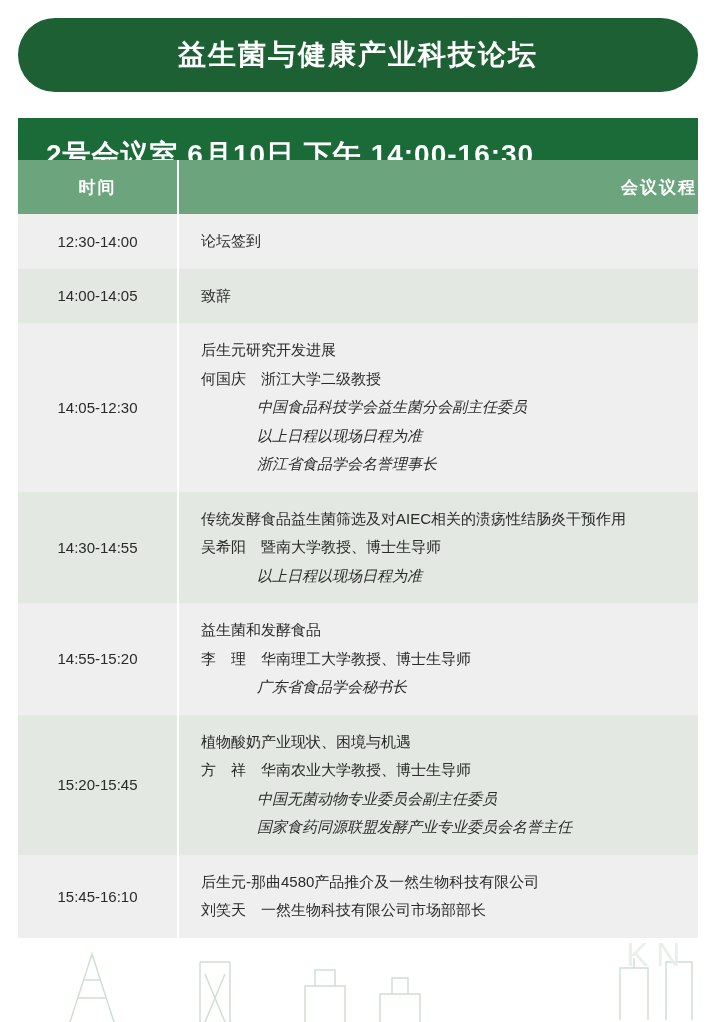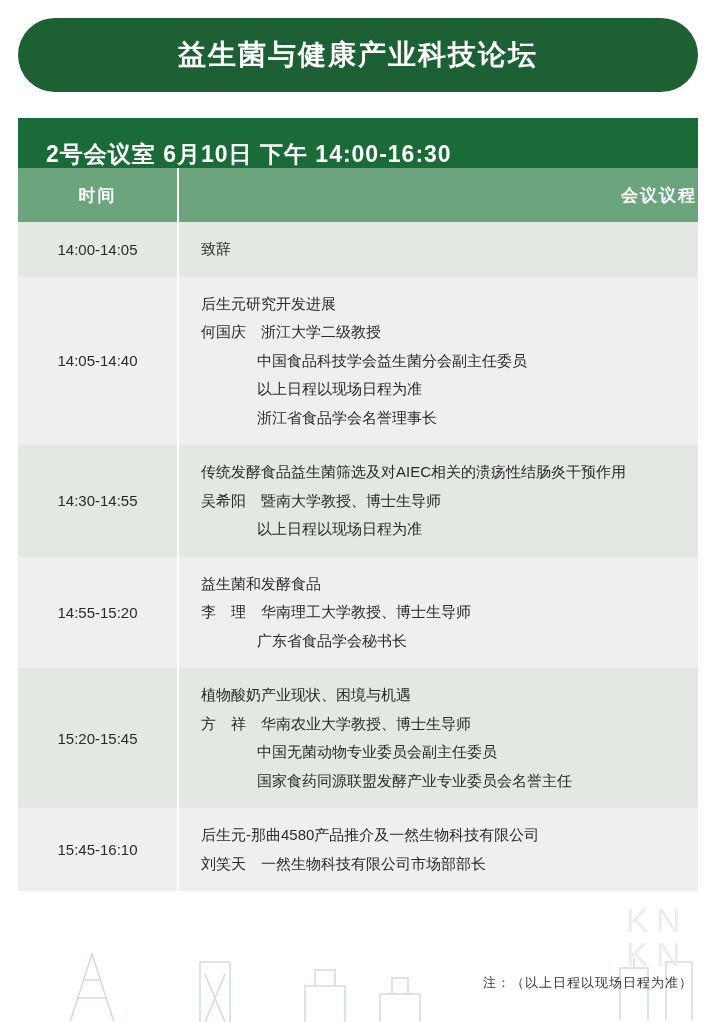--- a/index.html
+++ b/index.html
@@ -60,31 +60,31 @@
     top: 118px;
     width: 680px;
     height: 54px;
     background: #1b6b38;
     display: flex;
     align-items: center;
     z-index: 2;
   }
   .subheader .sub-text {
     color: #ffffff;
-    font-size: 23px;
+    font-size: 28px;
     font-weight: bold;
     padding-left: 28px;
     letter-spacing: 1px;
     margin-top: 19px;
   }
 
   .agenda-table {
     position: absolute;
     left: 18px;
-    top: 168px;
+    top: 160px;
     width: 680px;
     border-collapse: collapse;
     table-layout: fixed;
     z-index: 2;
     background: #ffffff;
   }
   .agenda-table col.c-time { width: 160px; }
   .agenda-table col.c-item { width: 520px; }
 
   .agenda-table th {
@@ -118,21 +118,21 @@
   }
   .cell-item {
     padding: 13px 0 13px 22px;
     line-height: 1.9;
   }
   .cell-item .line {
     display: block;
     white-space: nowrap;
   }
   .cell-item .line.indent-1 { padding-left: 0; }
-  .cell-item .line.indent-2 { padding-left: 56px; }
+  .cell-item .line.indent-2 { padding-left: 56px; font-style: italic; }
 
   .footnote {
     position: absolute;
     right: 22px;
     bottom: 30px;
     font-size: 13px;
     color: #3a3a3a;
     z-index: 2;
     letter-spacing: 1px;
   }
@@ -172,28 +172,34 @@
       <col class="c-time">
       <col class="c-item">
     </colgroup>
     <thead>
       <tr>
         <th>时间</th>
         <th>会议议程</th>
       </tr>
     </thead>
     <tbody id="agenda-body">
+        <tr class="row-odd">
+          <td class="cell-time">12:30-14:00</td>
+          <td class="cell-item">
+            <span class="line indent-1">论坛签到</span>
+          </td>
+        </tr>
         <tr class="row-even">
           <td class="cell-time">14:00-14:05</td>
           <td class="cell-item">
             <span class="line indent-1">致辞</span>
           </td>
         </tr>
         <tr class="row-odd">
-          <td class="cell-time">14:05-14:40</td>
+          <td class="cell-time">14:05-12:30</td>
           <td class="cell-item">
             <span class="line indent-1">后生元研究开发进展</span>
             <span class="line indent-1">何国庆　浙江大学二级教授</span>
             <span class="line indent-2">中国食品科技学会益生菌分会副主任委员</span>
             <span class="line indent-2">以上日程以现场日程为准</span>
             <span class="line indent-2">浙江省食品学会名誉理事长</span>
           </td>
         </tr>
         <tr class="row-even">
           <td class="cell-time">14:30-14:55</td>
@@ -223,15 +229,14 @@
         <tr class="row-odd">
           <td class="cell-time">15:45-16:10</td>
           <td class="cell-item">
             <span class="line indent-1">后生元-那曲4580产品推介及一然生物科技有限公司</span>
             <span class="line indent-1">刘笑天　一然生物科技有限公司市场部部长</span>
           </td>
         </tr>
       </tbody>
   </table>
 
-  <div class="footnote">注：（以上日程以现场日程为准）</div>
 
 </div>
 
 </body></html>

